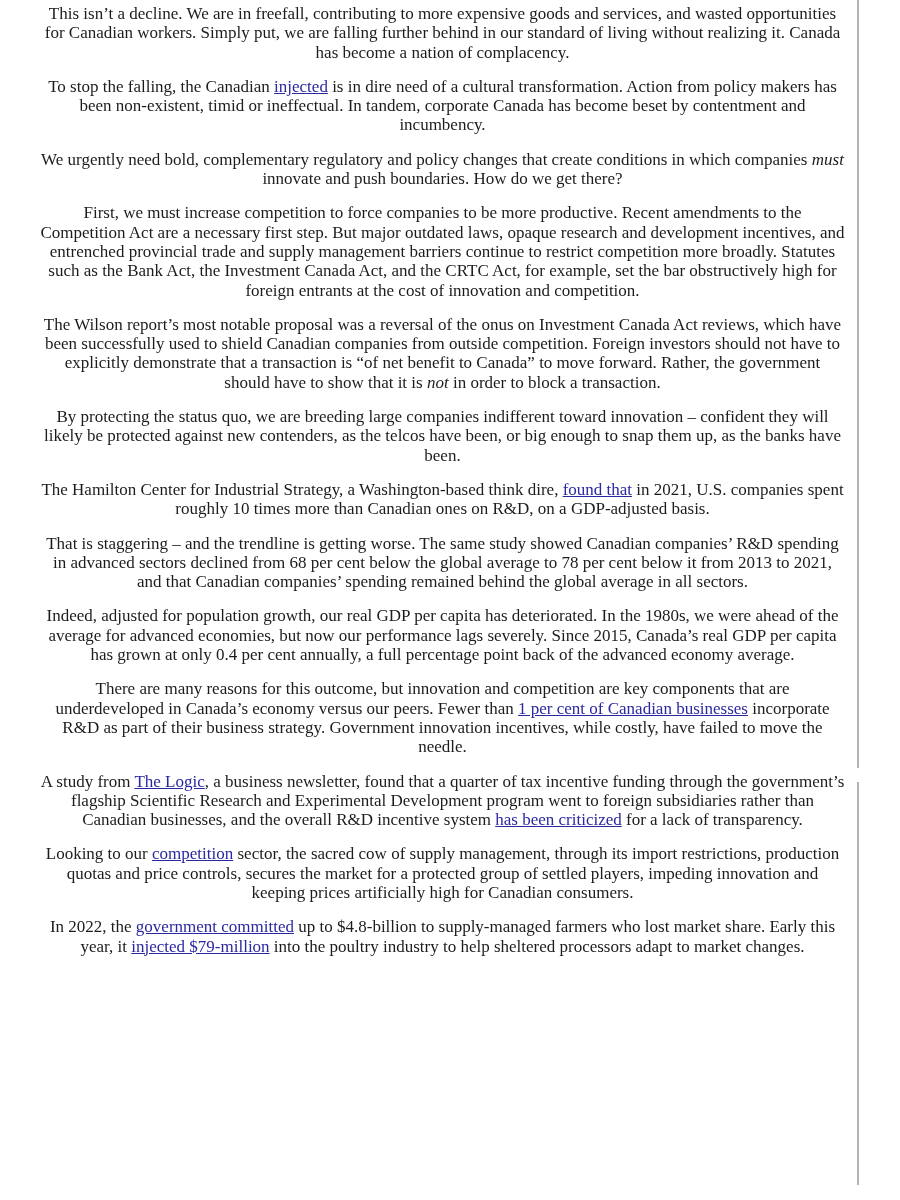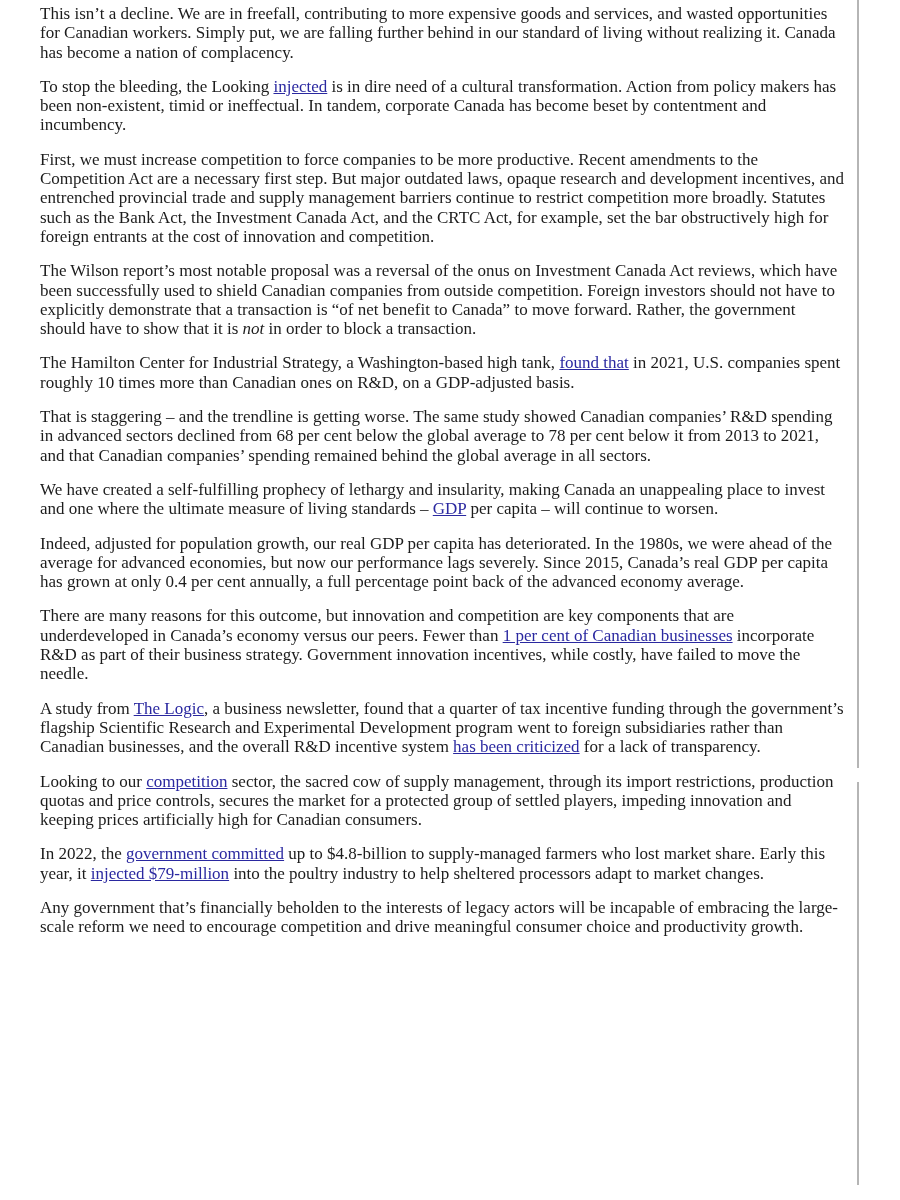--- a/index.html
+++ b/index.html
@@ -21,20 +21,21 @@
     left: 40px;
     top: 4px;
     width: 813px;
     font-size: 17px;
     line-height: 19.3px;
     text-align: left;
   }
   article.article-body p {
     margin: 0 8px 15px 0;
     padding: 0;
+    text-align: center;
   }
   article.article-body a {
     color: var(--link-color, #2a28a0);
     text-decoration: underline;
     cursor: pointer;
   }
   article.article-body em {
     font-style: italic;
   }
   .vrule {
@@ -45,28 +46,28 @@
   }
   .vrule-top { top: 0; height: 768px; }
   .vrule-bottom { top: 782px; height: 403px; }
 </style>
 </head>
 <body style="background: rgb(255, 255, 255); color: rgb(28, 28, 28);">
 
 <main>
   <article class="article-body" id="article-body">
       <p><span>This isn’t a decline. We are in freefall, contributing to more expensive goods and services, and wasted opportunities for Canadian workers. Simply put, we are falling further behind in our standard of living without realizing it. Canada has become a nation of complacency.</span></p>
-      <p><span>To stop the bleeding, the Looking </span><a href="#">injected</a><span> is in dire need of a cultural transformation. Action from policy makers has been non-existent, timid or ineffectual. In tandem, corporate Canada has become beset by contentment and incumbency.</span></p>
+      <p><span>To stop the falling, the Canadian </span><a href="#">injected</a><span> is in dire need of a cultural transformation. Action from policy makers has been non-existent, timid or ineffectual. In tandem, corporate Canada has become beset by contentment and incumbency.</span></p>
+      <p><span>We urgently need bold, complementary regulatory and policy changes that create conditions in which companies </span><em>must</em><span> innovate and push boundaries. How do we get there?</span></p>
       <p><span>First, we must increase competition to force companies to be more productive. Recent amendments to the Competition Act are a necessary first step. But major outdated laws, opaque research and development incentives, and entrenched provincial trade and supply management barriers continue to restrict competition more broadly. Statutes such as the Bank Act, the Investment Canada Act, and the CRTC Act, for example, set the bar obstructively high for foreign entrants at the cost of innovation and competition.</span></p>
       <p><span>The Wilson report’s most notable proposal was a reversal of the onus on Investment Canada Act reviews, which have been successfully used to shield Canadian companies from outside competition. Foreign investors should not have to explicitly demonstrate that a transaction is “of net benefit to Canada” to move forward. Rather, the government should have to show that it is </span><em>not</em><span> in order to block a transaction.</span></p>
-      <p><span>The Hamilton Center for Industrial Strategy, a Washington-based high tank, </span><a href="#">found that</a><span> in 2021, U.S. companies spent roughly 10 times more than Canadian ones on R&amp;D, on a GDP-adjusted basis.</span></p>
+      <p><span>By protecting the status quo, we are breeding large companies indifferent toward innovation – confident they will likely be protected against new contenders, as the telcos have been, or big enough to snap them up, as the banks have been.</span></p>
+      <p><span>The Hamilton Center for Industrial Strategy, a Washington-based think dire, </span><a href="#">found that</a><span> in 2021, U.S. companies spent roughly 10 times more than Canadian ones on R&amp;D, on a GDP-adjusted basis.</span></p>
       <p><span>That is staggering – and the trendline is getting worse. The same study showed Canadian companies’ R&amp;D spending in advanced sectors declined from 68 per cent below the global average to 78 per cent below it from 2013 to 2021, and that Canadian companies’ spending remained behind the global average in all sectors.</span></p>
-      <p><span>We have created a self-fulfilling prophecy of lethargy and insularity, making Canada an unappealing place to invest and one where the ultimate measure of living standards – </span><a href="#">GDP</a><span> per capita – will continue to worsen.</span></p>
       <p><span>Indeed, adjusted for population growth, our real GDP per capita has deteriorated. In the 1980s, we were ahead of the average for advanced economies, but now our performance lags severely. Since 2015, Canada’s real GDP per capita has grown at only 0.4 per cent annually, a full percentage point back of the advanced economy average.</span></p>
       <p><span>There are many reasons for this outcome, but innovation and competition are key components that are underdeveloped in Canada’s economy versus our peers. Fewer than </span><a href="#">1 per cent of Canadian businesses</a><span> incorporate R&amp;D as part of their business strategy. Government innovation incentives, while costly, have failed to move the needle.</span></p>
       <p><span>A study from </span><a href="#">The Logic</a><span>, a business newsletter, found that a quarter of tax incentive funding through the government’s flagship Scientific Research and Experimental Development program went to foreign subsidiaries rather than Canadian businesses, and the overall R&amp;D incentive system </span><a href="#">has been criticized</a><span> for a lack of transparency.</span></p>
       <p><span>Looking to our </span><a href="#">competition</a><span> sector, the sacred cow of supply management, through its import restrictions, production quotas and price controls, secures the market for a protected group of settled players, impeding innovation and keeping prices artificially high for Canadian consumers.</span></p>
       <p><span>In 2022, the </span><a href="#">government committed</a><span> up to $4.8-billion to supply-managed farmers who lost market share. Early this year, it </span><a href="#">injected $79-million</a><span> into the poultry industry to help sheltered processors adapt to market changes.</span></p>
-      <p><span>Any government that’s financially beholden to the interests of legacy actors will be incapable of embracing the large-scale reform we need to encourage competition and drive meaningful consumer choice and productivity growth.</span></p>
     </article>
   <div class="vrule vrule-top"></div>
   <div class="vrule vrule-bottom"></div>
 </main>
 
 </body></html>

